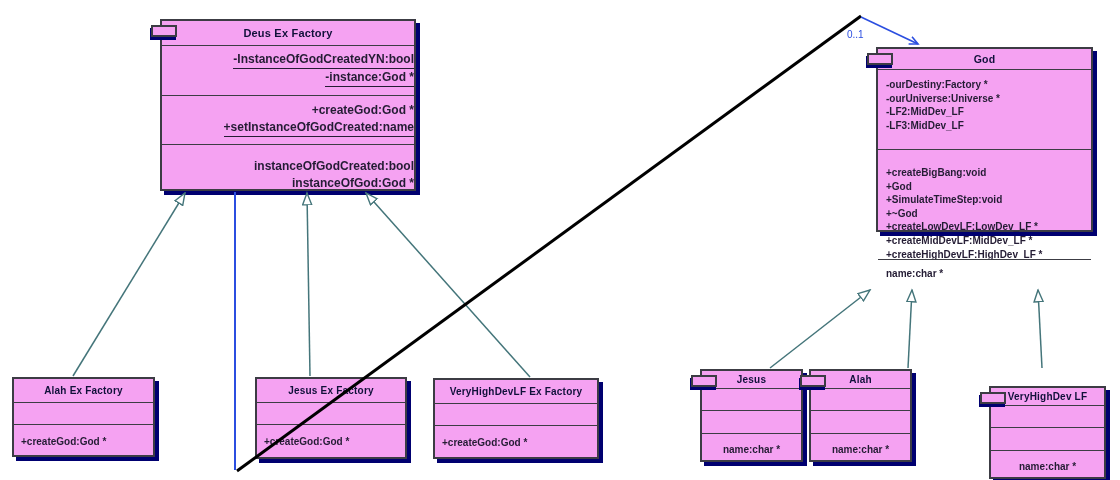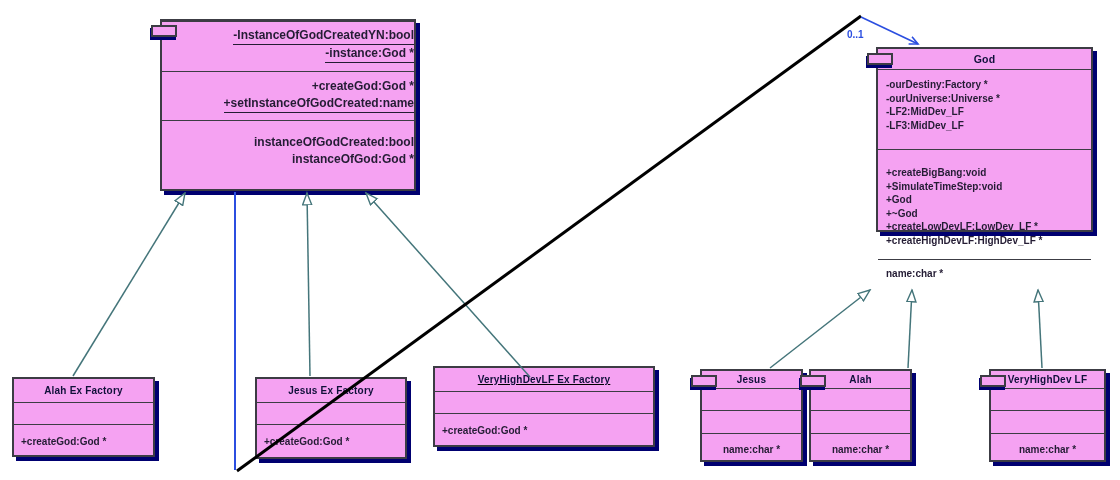--- a/index.html
+++ b/index.html
@@ -57,52 +57,53 @@
   #b-god{left:876px;top:47px;width:217px;height:185px;}
   #b-god .t{height:20px;font-size:10.5px;}
   #b-god .c1{height:80px;padding-top:8px;}
   #b-god .c2{height:110px;padding-top:16px;}
   #b-god .c3{height:31px;padding-top:7px;}
   #b-god .row{font-size:10px;line-height:13.6px;padding-left:8px;}
 
   
   #b-alahf{left:12px;top:377px;width:143px;height:80px;}
   #b-jesusf{left:255px;top:377px;width:152px;height:82px;}
-  #b-vhdf{left:433px;top:366px;width:222px;height:81px;text-decoration:underline;}
+  #b-vhdf{left:433px;top:378px;width:166px;height:81px;}
   .factory .t{height:23px;font-size:10px;}
   .factory .c1{height:22px;}
   .factory .c2{height:35px;padding-top:10px;}
   .factory .row{font-size:10px;line-height:14px;}
 
   
   #b-jesus{left:700px;top:369px;width:103px;height:93px;}
   #b-alah{left:809px;top:369px;width:103px;height:93px;}
-  #b-vhd{left:989px;top:369px;width:117px;height:93px;}
+  #b-vhd{left:989px;top:386px;width:117px;height:93px;}
   .small .t{height:17px;font-size:10px;}
   .small .c1{height:22px;}
   .small .c2{height:23px;}
   .small .c3{height:31px;padding-top:9px;}
   .small .row{font-size:10px;line-height:13px;}
 
   #connector-layer{
     position:absolute;left:0;top:0;width:1120px;height:480px;
     z-index:5;pointer-events:none;
   }
   #mult-label{
     position:absolute;left:847px;top:29px;z-index:6;
-    color:var(--assoc-blue);font-size:10px;font-weight:bold;
+    color:var(--assoc-blue);font-size:10px;font-weight:normal;
   }
 </style>
 </head>
 <body>
 
 <div class="canvas">
 
   <div class="uml-box" id="b-deus">
     <span class="cicon"></span>
+    <div class="t">Deus Ex Factory</div>
     <div class="comp c1">
         <div class="row u"><span>-InstanceOfGodCreatedYN:bool</span></div>
         <div class="row u"><span>-instance:God *</span></div>
       </div>
     <div class="comp c2">
         <div class="row"><span>+createGod:God *</span></div>
         <div class="row u"><span>+setInstanceOfGodCreated:name</span></div>
       </div>
     <div class="comp c3">
         <div class="row"><span>instanceOfGodCreated:bool</span></div>
@@ -114,24 +115,25 @@
     <span class="cicon"></span>
     <div class="t">God</div>
     <div class="comp c1">
         <div class="row"><span>-ourDestiny:Factory *</span></div>
         <div class="row"><span>-ourUniverse:Universe *</span></div>
         <div class="row"><span>-LF2:MidDev_LF</span></div>
         <div class="row"><span>-LF3:MidDev_LF</span></div>
       </div>
     <div class="comp c2">
         <div class="row"><span>+createBigBang:void</span></div>
+        <div class="row"><span>+God</span></div>
         <div class="row"><span>+SimulateTimeStep:void</span></div>
-        <div class="row"><span>+God</span></div>
         <div class="row"><span>+~God</span></div>
         <div class="row"><span>+createLowDevLF:LowDev_LF *</span></div>
+        <div class="row"><span>+createMidDevLF:MidDev_LF *</span></div>
         <div class="row"><span>+createHighDevLF:HighDev_LF *</span></div>
       </div>
     <div class="comp c3">
         <div class="row"><span>name:char *</span></div>
       </div>
   </div>
 
   <div class="uml-box factory" id="b-alahf">
     <div class="t">Alah Ex Factory</div>
     <div class="comp c1"></div>

